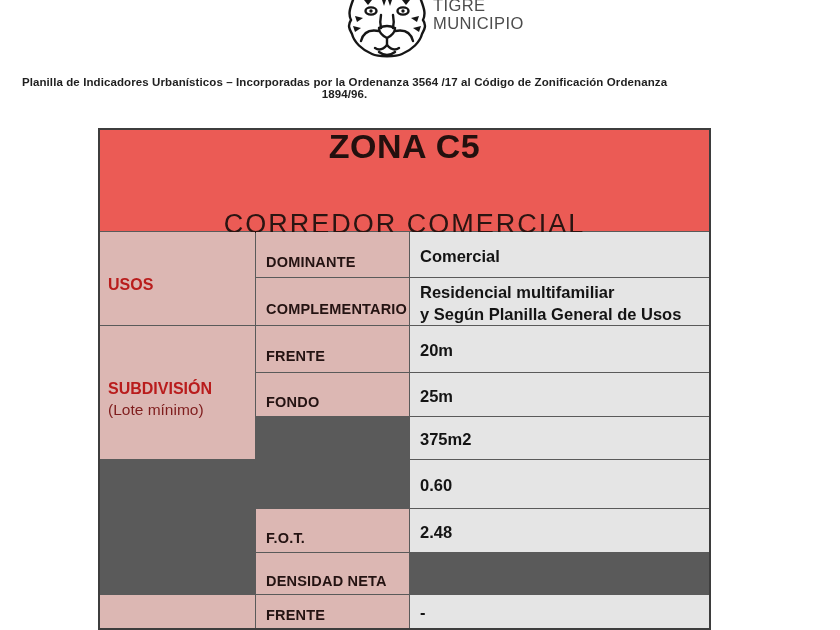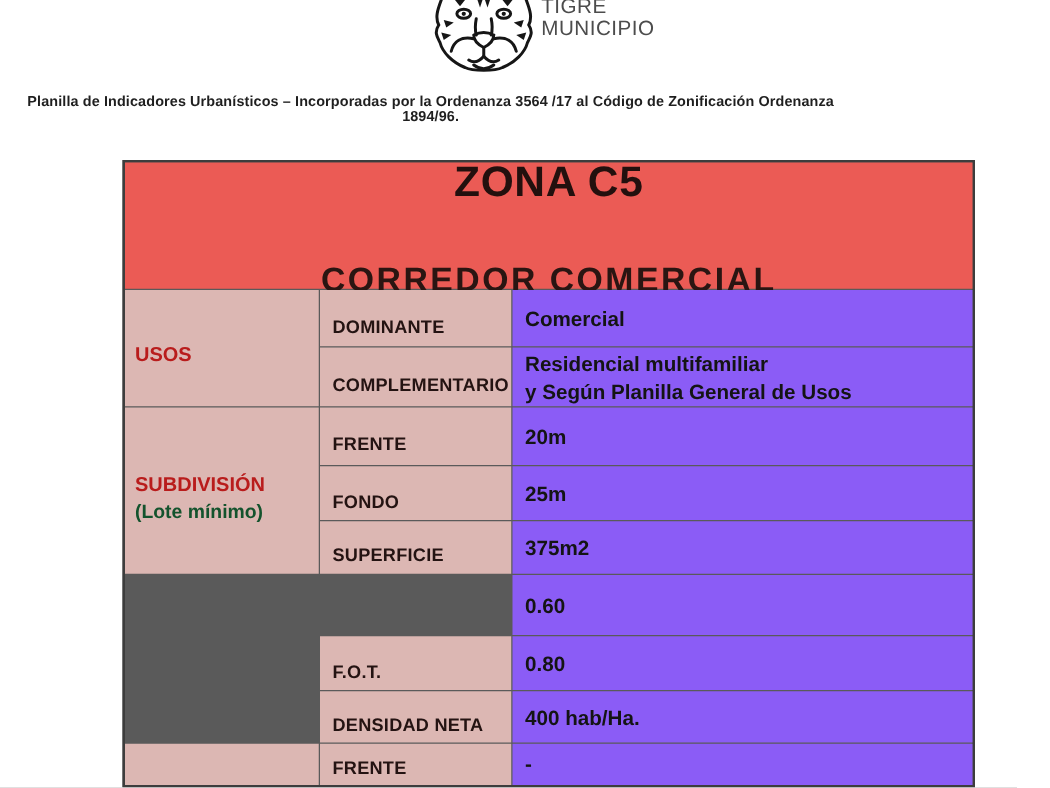--- a/index.html
+++ b/index.html
@@ -15,46 +15,46 @@
     position:absolute; left:433px; top:-3px; color:#4c4c4c;
     font-size:16.5px; line-height:17.5px; letter-spacing:0.4px; font-weight:400;
   }
   .subtitle {
     position:absolute; left:0; top:76px; width:689px; text-align:center;
     font-size:11.5px; font-weight:bold; color:#1f1f1f; letter-spacing:0.1px;
   }
 
   
   .ztable {
-    position:absolute; left:98px; top:128px; width:682px; height:502px;
+    position:absolute; left:98px; top:128px; width:613px; height:502px;
     border:2px solid #3d3d3d; background:#5a5a5a;
     display:grid;
     grid-template-columns:155px 153px 1fr;
     grid-template-rows:101px 45px 47px 46px 43px 42px 48px 43px 41px 33px;
     gap:1px;
   }
   .banner {
     grid-column:1 / -1; grid-row:1; background:#eb5b55;
     display:flex; flex-direction:column; align-items:center; justify-content:center;
     padding-top:4px;
   }
   .banner-title {
     font-size:34px; font-weight:bold; color:#23100e; line-height:40px; letter-spacing:0.5px;
   }
   .banner-sub {
-    font-size:27px; font-weight:700; color:#2a1512; line-height:32px; letter-spacing:2px;margin-top:42px;
+    font-size:27px; font-weight:400; color:#2a1512; line-height:32px; letter-spacing:2px;margin-top:42px;
   }
-  .cell { background:#8b5cf6; display:flex; align-items:center; }
+  .cell { background:#e5e5e5; display:flex; align-items:center; }
   .pink { background:#dcb7b3; }
   .sec {
     flex-direction:column; align-items:flex-start; justify-content:center;
     padding:12px 6px 0 8px;
   }
   .sec-name { font-size:16px; font-weight:bold; color:#b91c1c; line-height:21px; }
-  .sec-sub  { font-size:15.5px; font-weight:700; color:#14532d; line-height:21px; }
+  .sec-sub  { font-size:15.5px; font-weight:400; color:#7f1d1d; line-height:21px; }
   .lblcell { padding:14px 4px 0 10px; }
   .lbl { font-size:14.5px; font-weight:bold; color:#241312; letter-spacing:0.2px; }
   .valcell { padding:2px 4px 0 10px; }
   .val { font-size:16.5px; font-weight:bold; color:#141414; white-space:pre-line; line-height:22px; }
 
   .c2 { grid-column:2; }
   .c3 { grid-column:3; }
 </style>
 </head>
 <body>
@@ -130,41 +130,35 @@
     </div>
     <div class="cell valcell c3" style="grid-row:4">
       <span class="val">20m</span>
     </div>
     <div class="cell pink lblcell c2" style="grid-row:5">
       <span class="lbl">FONDO</span>
     </div>
     <div class="cell valcell c3" style="grid-row:5">
       <span class="val">25m</span>
     </div>
-    <div class="cell pink lblcell c2" style="grid-row:6">
-      <span class="lbl">SUPERFICIE</span>
-    </div>
     <div class="cell valcell c3" style="grid-row:6">
       <span class="val">375m2</span>
     </div>
 
     <div class="cell valcell c3" style="grid-row:7">
       <span class="val">0.60</span>
     </div>
     <div class="cell pink lblcell c2" style="grid-row:8">
       <span class="lbl">F.O.T.</span>
     </div>
     <div class="cell valcell c3" style="grid-row:8">
-      <span class="val">0.80</span>
+      <span class="val">2.48</span>
     </div>
     <div class="cell pink lblcell c2" style="grid-row:9">
       <span class="lbl">DENSIDAD NETA</span>
-    </div>
-    <div class="cell valcell c3" style="grid-row:9">
-      <span class="val">400 hab/Ha.</span>
     </div>
 
     <div class="cell pink sec" style="grid-column:1; grid-row:10"></div>
     <div class="cell pink lblcell c2" style="grid-row:10; padding-top:6px">
       <span class="lbl">FRENTE</span>
     </div>
     <div class="cell valcell c3" style="grid-row:10; padding-top:0">
       <span class="val">-</span>
     </div>
 

